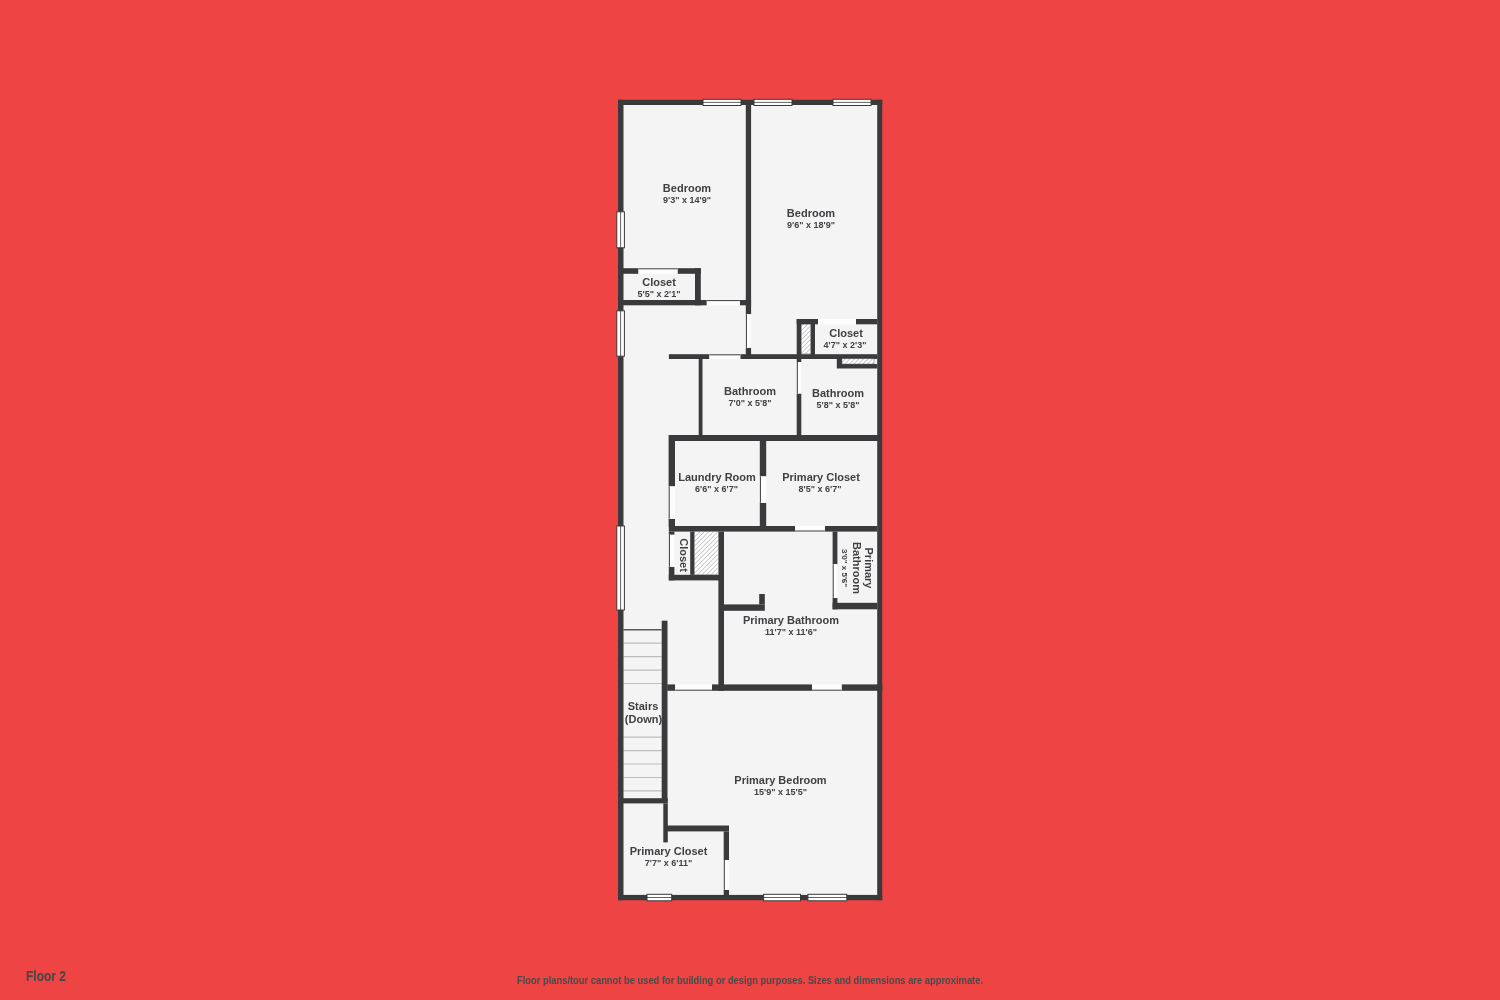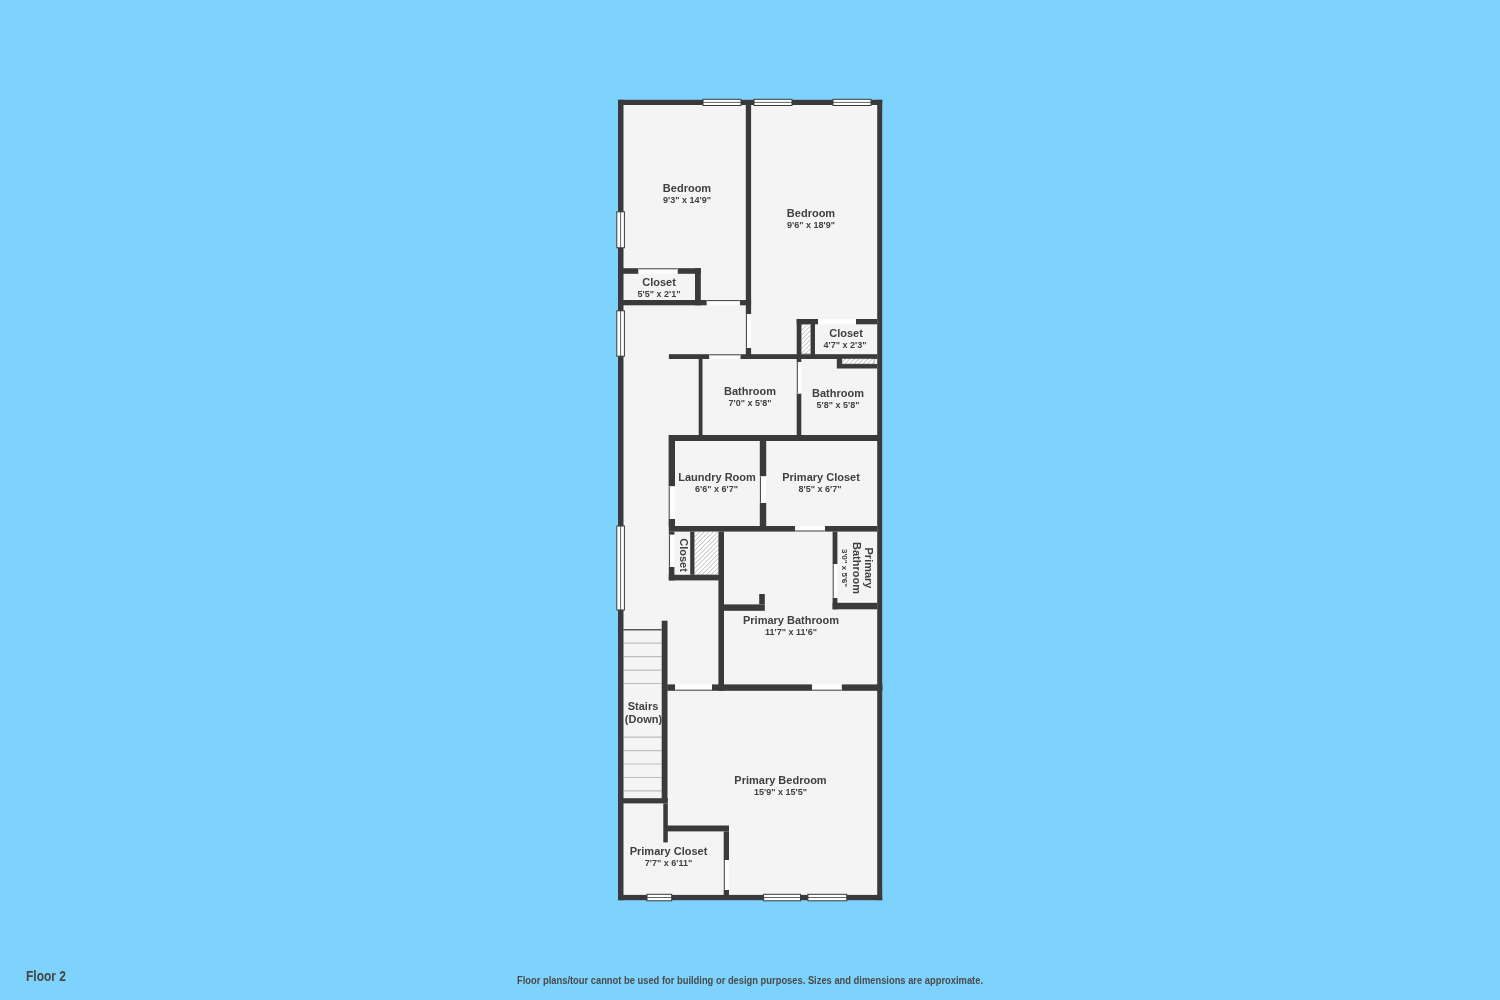--- a/index.html
+++ b/index.html
@@ -1,16 +1,16 @@
 <!DOCTYPE html>
 <html><head>
 <meta charset="utf-8">
 <style>
   html,body{margin:0;padding:0;background:#ffffff;}
-  .page{position:relative;width:1500px;height:1000px;background:#7dd3fc;overflow:hidden;
+  .page{position:relative;width:1500px;height:1000px;background:#ef4444;overflow:hidden;
         font-family:"Liberation Sans", sans-serif;}
   svg{position:absolute;left:0;top:0;}
   text{font-family:"Liberation Sans", sans-serif;font-weight:bold;fill:#404044;}
   .nm{font-size:11px;}
   .dm{font-size:9px;}
 </style>
 </head>
 <body>
 <div class="page">
 <svg width="1500" height="1000" viewBox="0 0 1500 1000">

